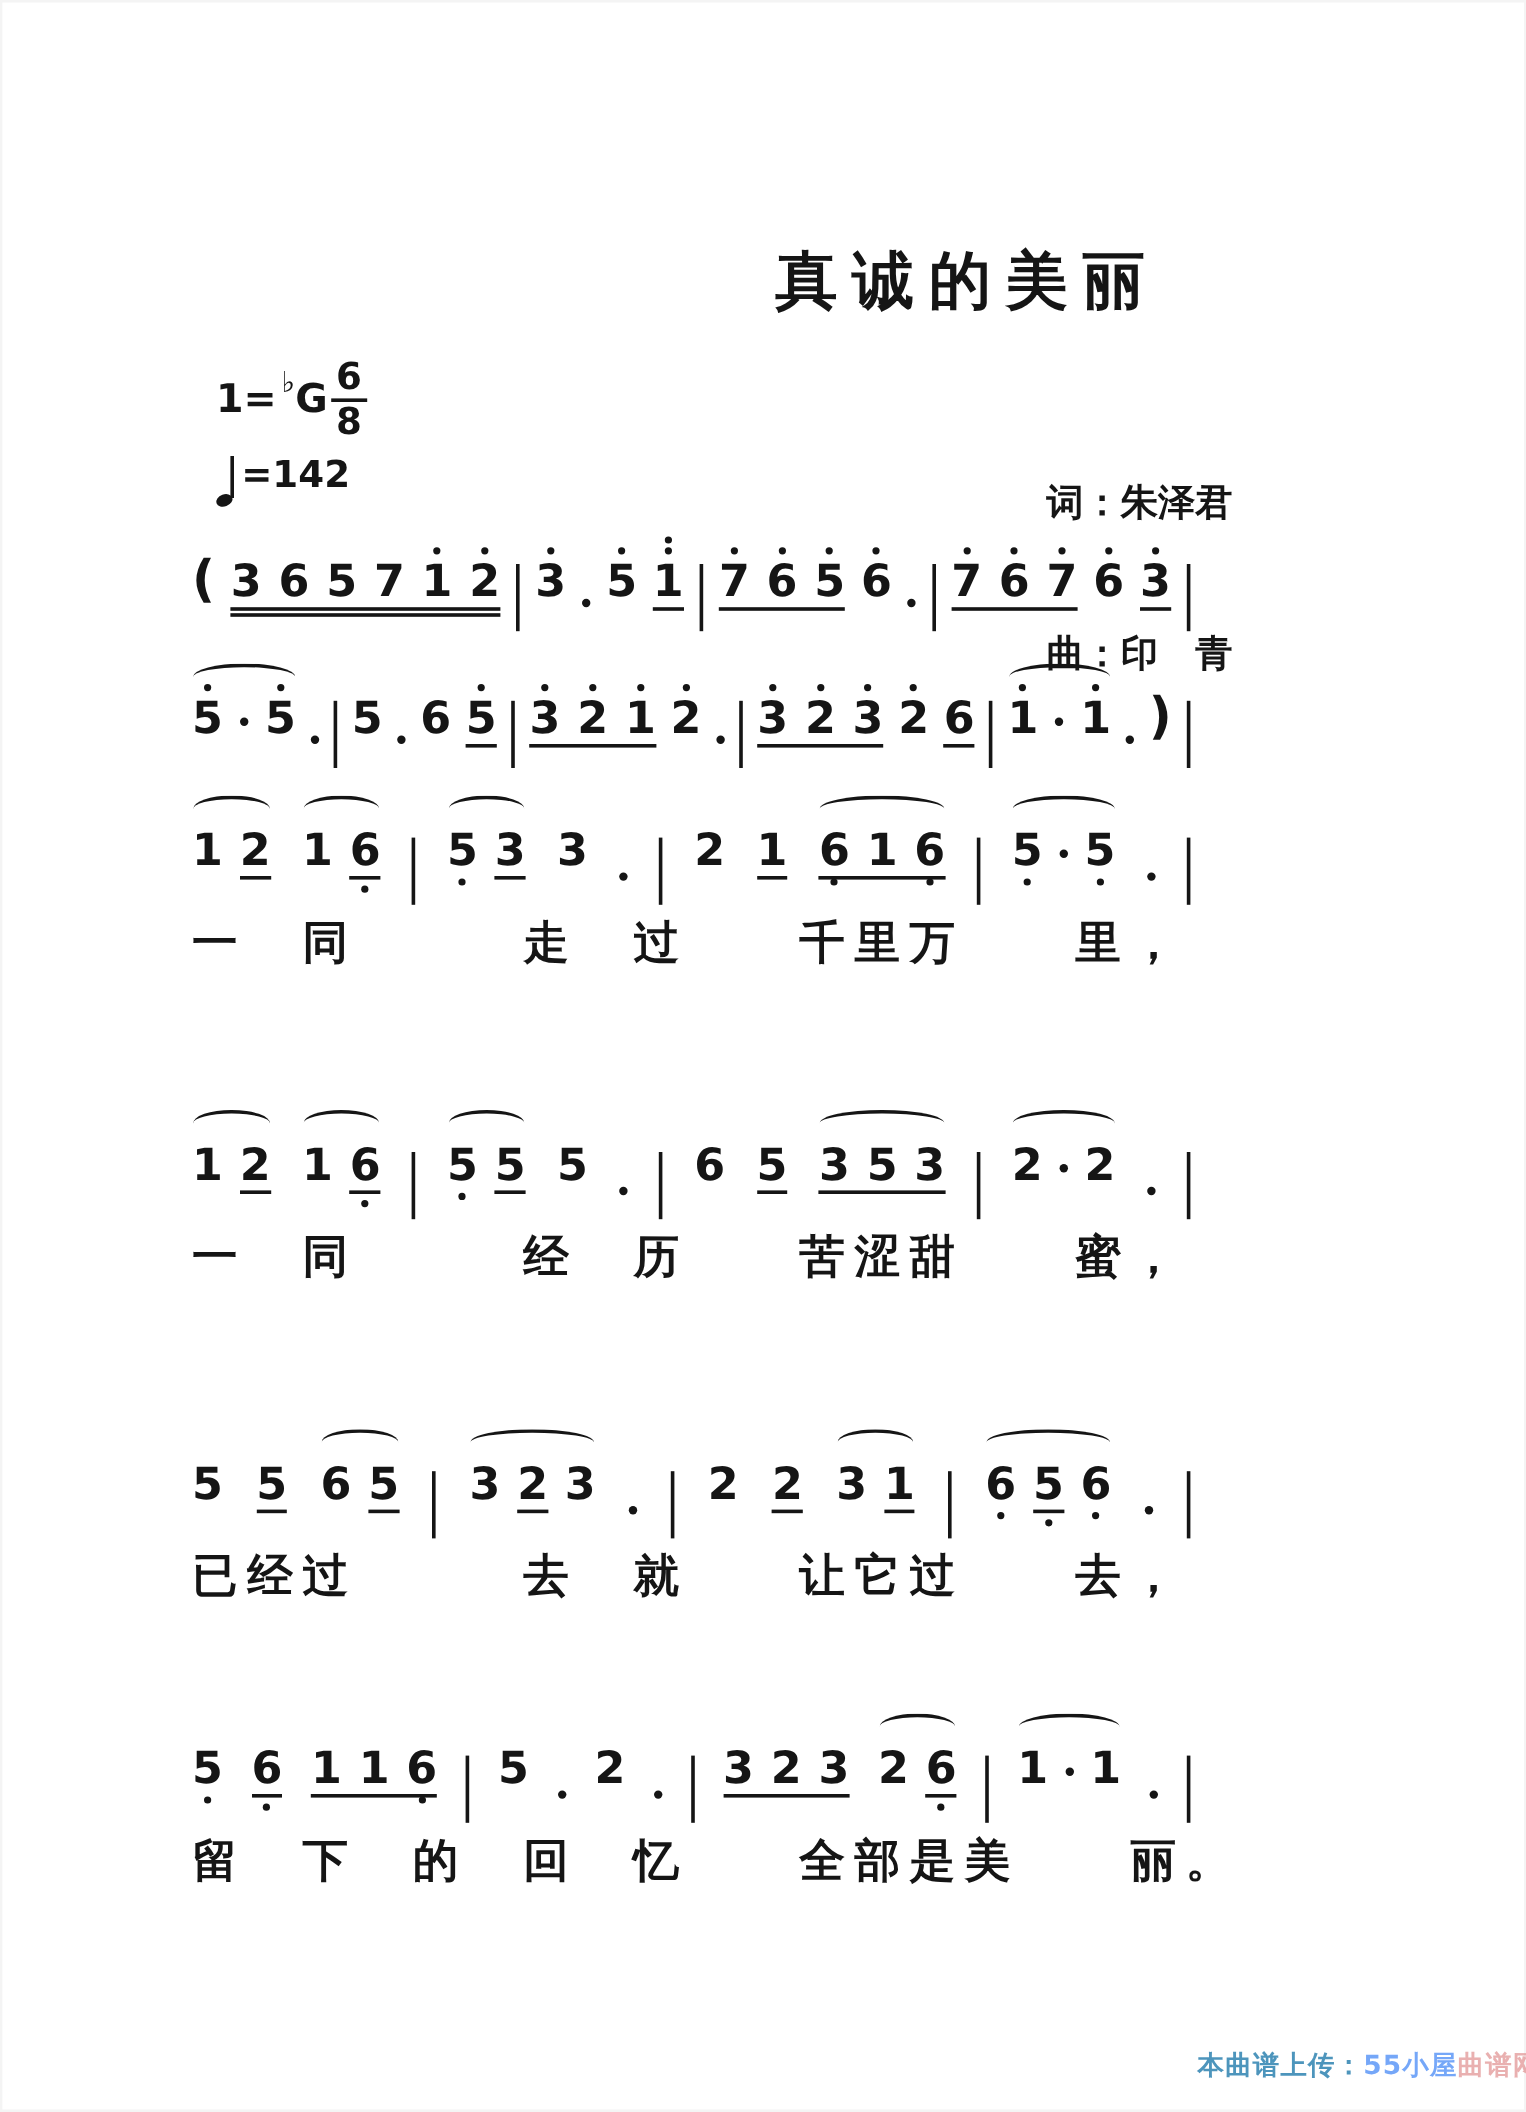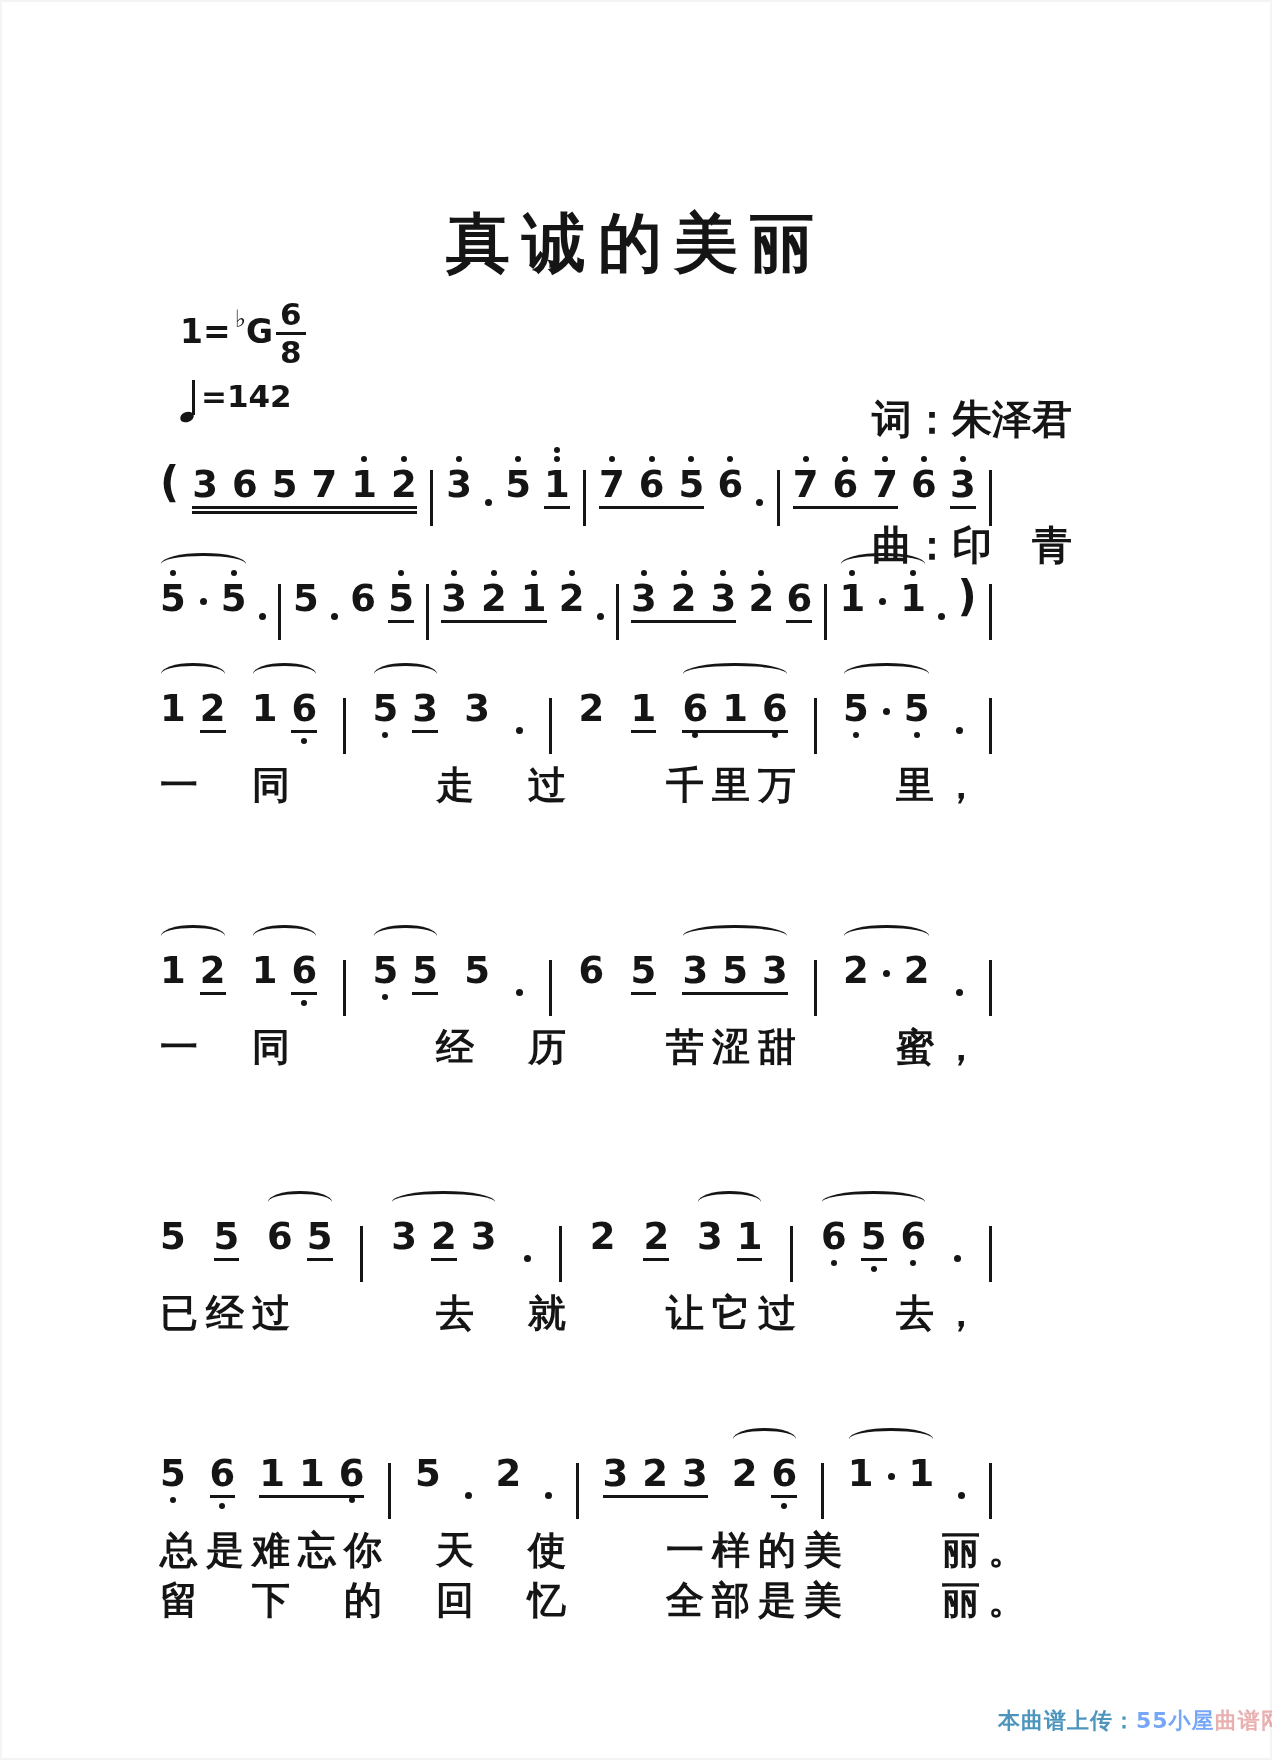--- a/index.html
+++ b/index.html
@@ -1,34 +1,34 @@
 <!DOCTYPE html>
 <html><head>
 <meta charset="utf-8">
 <style>
   html,body{margin:0;padding:0;background:#e8e8e8;}
   .page{position:relative;width:1272px;height:1760px;background:#ffffff;overflow:hidden;
         font-family:"DejaVu Sans",sans-serif;color:#151515;box-shadow:inset 0 0 0 2px #f4f4f4;}
   
-  .title{position:absolute;left:306px;top:200px;width:660px;text-align:center;
-         font-size:64px;font-weight:bold;letter-spacing:12px;white-space:nowrap;}
+  .title{position:absolute;left:306px;top:200px;width:660px;text-align:right;
+         font-size:52px;font-weight:bold;letter-spacing:12px;white-space:nowrap;}
   .keysig{position:absolute;left:180px;top:296px;display:flex;align-items:center;
           font-size:33px;font-weight:bold;}
   .keysig .flat{font-size:24px;transform:translateY(-12px);display:inline-block;margin-left:4px;}
   .frac{display:inline-flex;flex-direction:column;align-items:center;font-size:31px;
         line-height:1.05;margin-left:3px;transform:translateY(2px);}
   .frac .ftop{border-bottom:3px solid #151515;padding:0 4px 1px;}
   .frac .fbot{padding:1px 4px 0;}
   .tempo{position:absolute;left:180px;top:378px;display:flex;align-items:flex-start;
          font-size:31px;font-weight:bold;}
   .qnote{position:relative;width:16px;height:44px;margin-right:5px;}
   .qnote::before{content:"";position:absolute;bottom:0;left:0;width:14px;height:10px;
                  background:#151515;border-radius:50%;transform:rotate(-20deg);}
   .qnote::after{content:"";position:absolute;right:1px;top:2px;bottom:7px;width:3px;background:#151515;}
-  .credits{position:absolute;left:872px;top:314px;font-size:40px;font-weight:bold;
+  .credits{position:absolute;left:872px;top:314px;font-size:31px;font-weight:bold;
            line-height:42px;white-space:pre;}
   
   .scoreline{position:absolute;left:160px;width:832px;}
   .pos-l1{top:462px;} .pos-l2{top:576px;} .pos-l3{top:690px;}
   .pos-l4{top:952px;} .pos-l5{top:1218px;} .pos-l6{top:1455px;}
   .sline{display:flex;justify-content:space-between;align-items:baseline;gap:12px;width:832px;}
   .grp{display:inline-flex;align-items:baseline;gap:14px;position:relative;}
   .grp.ug1{border-bottom:3px solid #151515;padding-bottom:3px;}
   .grp.ug2{border-bottom:8px double #151515;padding-bottom:3px;}
   .note{position:relative;display:inline-block;font-size:37px;font-weight:bold;line-height:1;}
@@ -392,21 +392,20 @@
           <span class="bar"></span>
           <span class="grp slur">
             <span class="arc"></span>
             <span class="note"><span class="num">1</span></span>
             <span class="augdot"></span>
             <span class="note"><span class="num">1</span></span>
           </span>
           <span class="augdot"></span>
           <span class="bar"></span>
         </div>
-        <div class="lyric">总是难忘你　天　使　　一样的美　　丽。</div>
         <div class="lyric">留　下　的　回　忆　　全部是美　　丽。</div>
       </div>
     </div>
 
   <div class="watermark">
     <span style="color:#0369a1">本曲谱上传：</span><span style="color:#3b82f6">55小屋</span><span style="color:#e08f8f">曲谱网</span>
   </div>
 
 </div>
 

